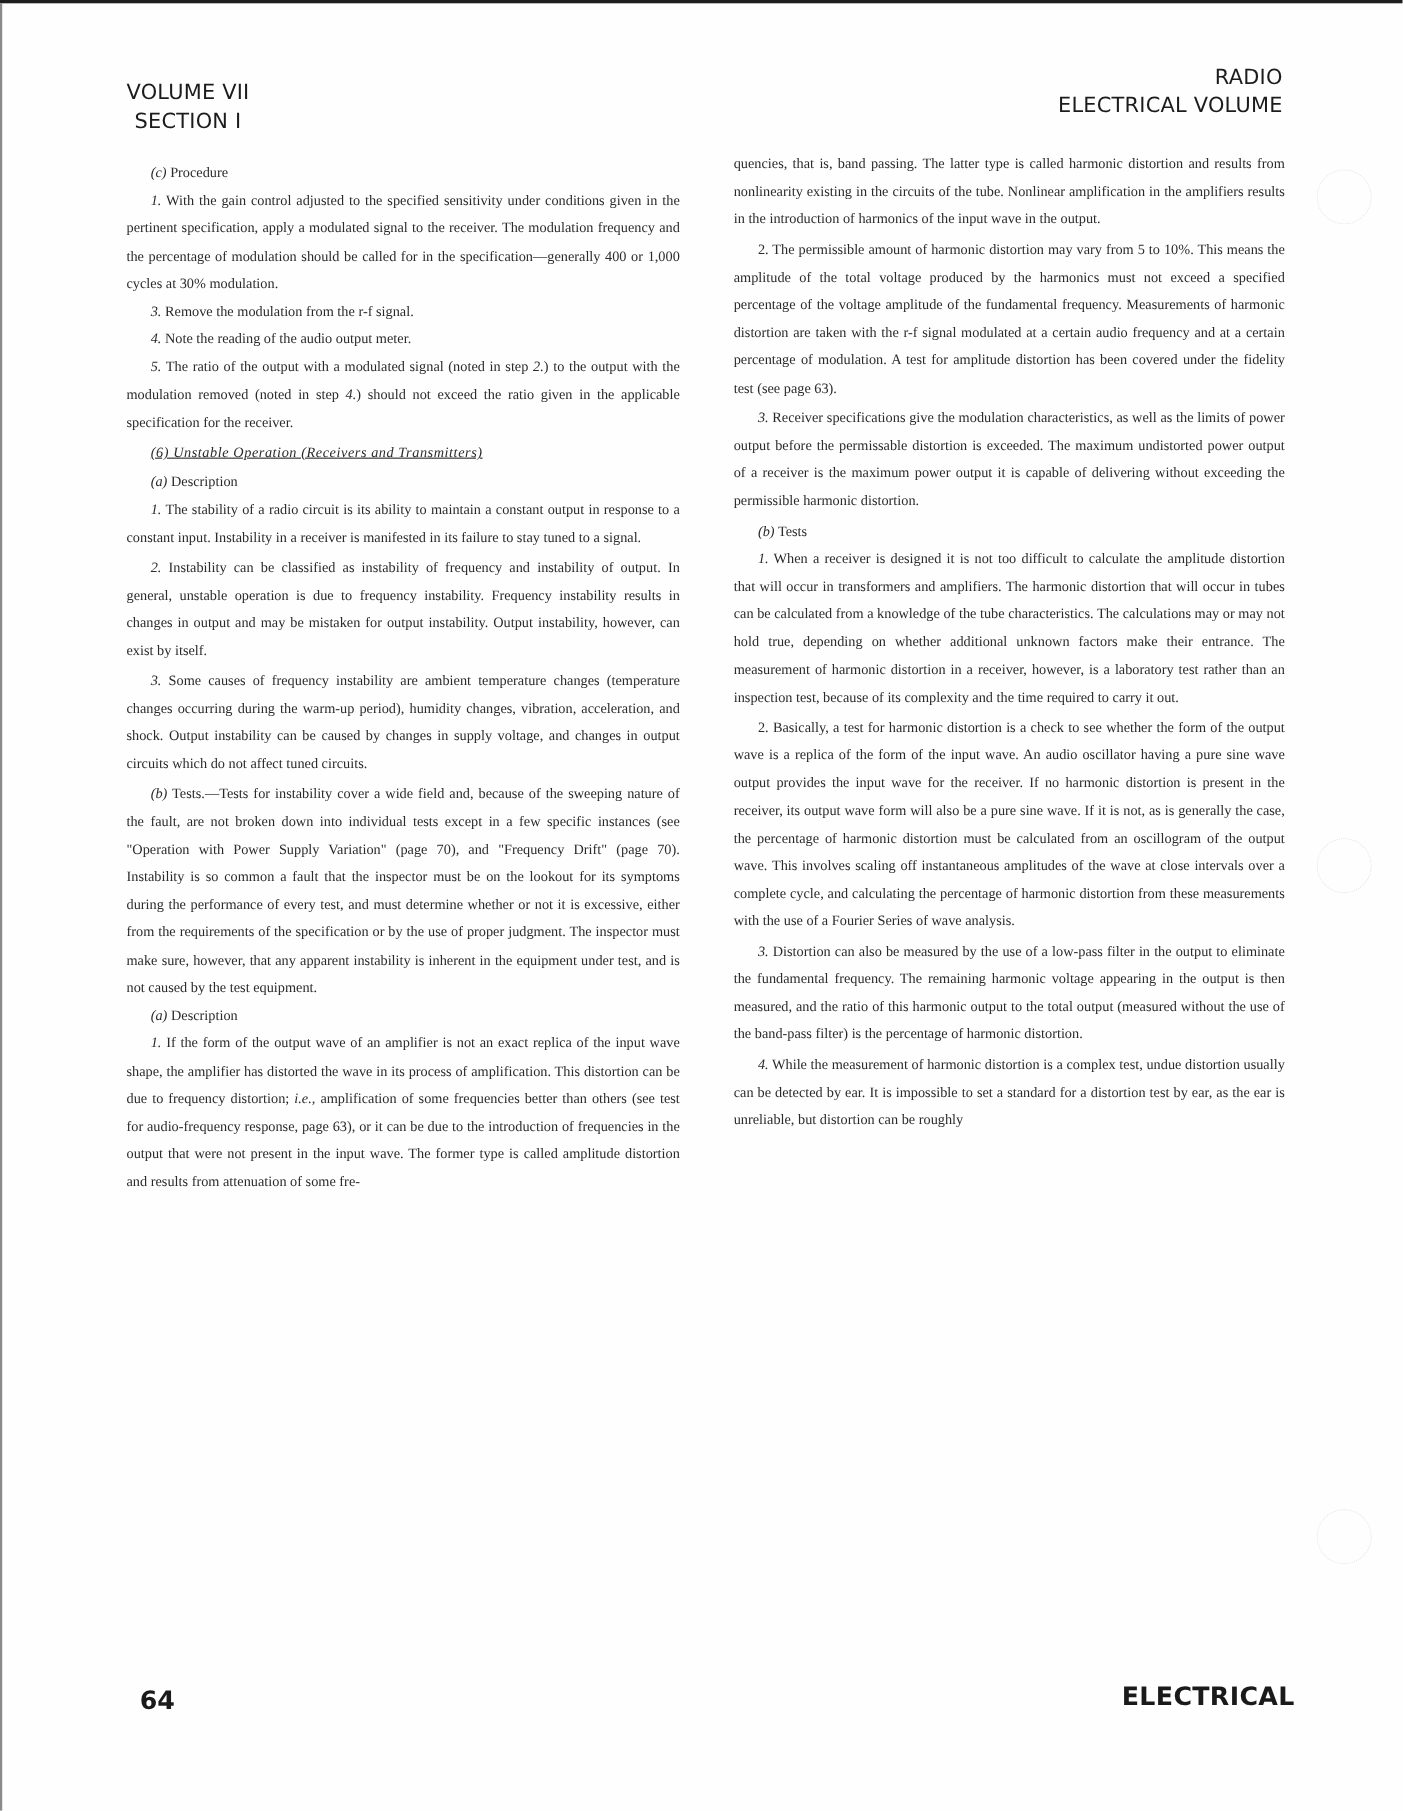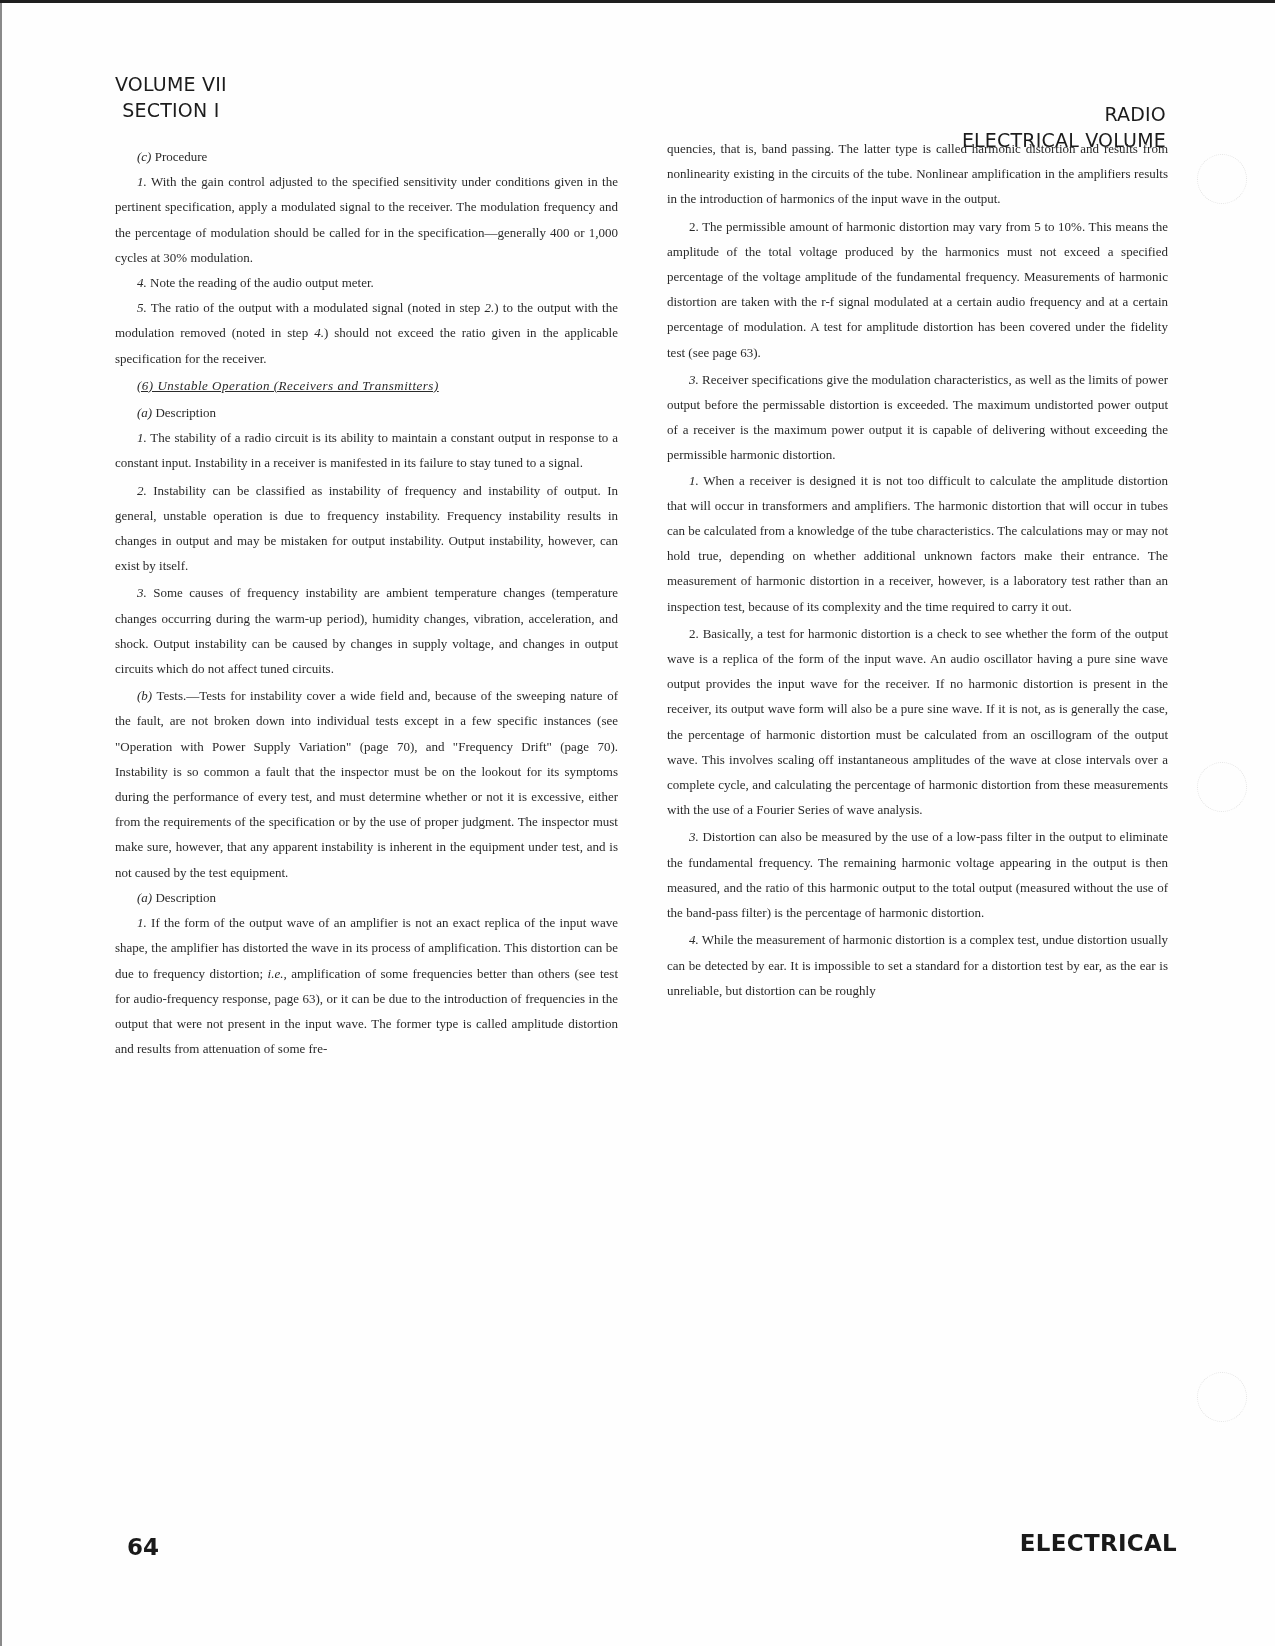--- a/index.html
+++ b/index.html
@@ -4,21 +4,21 @@
 <style>
   html, body { margin: 0; padding: 0; }
   body {
     width: 1275px; height: 1646px; background: #fefefe; position: relative; overflow: hidden;
     font-family: "Liberation Serif", "DejaVu Serif", serif; color: #2a2a2a;
   }
   .topbar { position: absolute; left: 0; top: 0; width: 1275px; height: 3px; background: #1e1e1e; }
   .leftedge { position: absolute; left: 0; top: 3px; width: 2px; height: 1643px; background: #8a8a8a; }
   .hdr { position: absolute; font-family: "DejaVu Sans", "Liberation Sans", sans-serif; font-size: 19px; line-height: 26px; color: #1c1c1c; letter-spacing: 0.2px; text-align: center; }
   .hdr-left { left: 115px; top: 71px; }
-  .hdr-right { right: 109px; top: 57px; text-align: right; margin-top: 44px; }
+  .hdr-right { right: 109px; top: 57px; text-align: right; }
   .col { position: absolute; top: 144px; font-size: 13px; line-height: 25.2px; text-align: justify; }
   .col-left { left: 115px; width: 503px; }
   .col-right { left: 667px; width: 501px; top: 136px; }
   .col p { margin: 0; }
   .ind { text-indent: 22px; }
   .num { font-style: italic; }
   .heading-it { font-style: italic; text-indent: 22px; letter-spacing: 0.5px; text-align: left; text-decoration: underline; }
   .sub { text-indent: 22px; text-align: left; }
   .sp { margin-top: 2px !important; }
   .footer { position: absolute; font-family: "DejaVu Sans", "Liberation Sans", sans-serif; font-weight: bold; font-size: 23px; color: #1a1a1a; }
@@ -41,36 +41,38 @@
   <div>SECTION I</div>
 </div>
 <div class="hdr hdr-right">
   <div>RADIO</div>
   <div>ELECTRICAL VOLUME</div>
 </div>
 
 <div class="col col-left">
   <p class="sub"><span class="num">(c)</span> <span>Procedure</span></p>
   <p class="ind"><span class="num">1.</span><span> With the gain control adjusted to the specified sensitivity under conditions given in the pertinent specification, apply a modulated signal to the receiver. The modulation frequency and the percentage of modulation should be called for in the specification—generally 400 or 1,000 cycles at 30% modulation.</span></p>
+  <p class="ind"><span class="num">3.</span><span> Remove the modulation from the r-f signal.</span></p>
   <p class="ind"><span class="num">4.</span><span> Note the reading of the audio output meter.</span></p>
   <p class="ind"><span class="num">5.</span><span> The ratio of the output with a modulated signal (noted in step </span><span class="num">2.</span><span>) to the output with the modulation removed (noted in step </span><span class="num">4.</span><span>) should not exceed the ratio given in the applicable specification for the receiver.</span></p>
   <p class="heading-it sp">(6) Unstable Operation (Receivers and Transmitters)</p>
   <p class="sub sp"><span class="num">(a)</span> <span>Description</span></p>
   <p class="ind"><span class="num">1.</span><span> The stability of a radio circuit is its ability to maintain a constant output in response to a constant input. Instability in a receiver is manifested in its failure to stay tuned to a signal.</span></p>
   <p class="ind sp"><span class="num">2.</span><span> Instability can be classified as instability of frequency and instability of output. In general, unstable operation is due to frequency instability. Frequency instability results in changes in output and may be mistaken for output instability. Output instability, however, can exist by itself.</span></p>
   <p class="ind sp"><span class="num">3.</span><span> Some causes of frequency instability are ambient temperature changes (temperature changes occurring during the warm-up period), humidity changes, vibration, acceleration, and shock. Output instability can be caused by changes in supply voltage, and changes in output circuits which do not affect tuned circuits.</span></p>
   <p class="ind sp"><span class="num">(b)</span><span> Tests.—Tests for instability cover a wide field and, because of the sweeping nature of the fault, are not broken down into individual tests except in a few specific instances (see "Operation with Power Supply Variation" (page 70), and "Frequency Drift" (page 70). Instability is so common a fault that the inspector must be on the lookout for its symptoms during the performance of every test, and must determine whether or not it is excessive, either from the requirements of the specification or by the use of proper judgment. The inspector must make sure, however, that any apparent instability is inherent in the equipment under test, and is not caused by the test equipment.</span></p>
   <p class="sub"><span class="num">(a)</span> <span>Description</span></p>
   <p class="ind"><span class="num">1.</span><span> If the form of the output wave of an amplifier is not an exact replica of the input wave shape, the amplifier has distorted the wave in its process of amplification. This distortion can be due to frequency distortion; </span><span class="num">i.e.,</span><span> amplification of some frequencies better than others (see test for audio-frequency response, page 63), or it can be due to the introduction of frequencies in the output that were not present in the input wave. The former type is called amplitude distortion and results from attenuation of some fre-</span></p>
 </div>
 
 <div class="col col-right">
   <p>quencies, that is, band passing. The latter type is called harmonic distortion and results from nonlinearity existing in the circuits of the tube. Nonlinear amplification in the amplifiers results in the introduction of harmonics of the input wave in the output.</p>
   <p class="ind sp"><span>2.</span><span> The permissible amount of harmonic distortion may vary from 5 to 10%. This means the amplitude of the total voltage produced by the harmonics must not exceed a specified percentage of the voltage amplitude of the fundamental frequency. Measurements of harmonic distortion are taken with the r-f signal modulated at a certain audio frequency and at a certain percentage of modulation. A test for amplitude distortion has been covered under the fidelity test (see page 63).</span></p>
   <p class="ind sp"><span class="num">3.</span><span> Receiver specifications give the modulation characteristics, as well as the limits of power output before the permissable distortion is exceeded. The maximum undistorted power output of a receiver is the maximum power output it is capable of delivering without exceeding the permissible harmonic distortion.</span></p>
+  <p class="sub sp"><span class="num">(b)</span> <span>Tests</span></p>
   <p class="ind"><span class="num">1.</span><span> When a receiver is designed it is not too difficult to calculate the amplitude distortion that will occur in transformers and amplifiers. The harmonic distortion that will occur in tubes can be calculated from a knowledge of the tube characteristics. The calculations may or may not hold true, depending on whether additional unknown factors make their entrance. The measurement of harmonic distortion in a receiver, however, is a laboratory test rather than an inspection test, because of its complexity and the time required to carry it out.</span></p>
   <p class="ind sp"><span>2.</span><span> Basically, a test for harmonic distortion is a check to see whether the form of the output wave is a replica of the form of the input wave. An audio oscillator having a pure sine wave output provides the input wave for the receiver. If no harmonic distortion is present in the receiver, its output wave form will also be a pure sine wave. If it is not, as is generally the case, the percentage of harmonic distortion must be calculated from an oscillogram of the output wave. This involves scaling off instantaneous amplitudes of the wave at close intervals over a complete cycle, and calculating the percentage of harmonic distortion from these measurements with the use of a Fourier Series of wave analysis.</span></p>
   <p class="ind sp"><span class="num">3.</span><span> Distortion can also be measured by the use of a low-pass filter in the output to eliminate the fundamental frequency. The remaining harmonic voltage appearing in the output is then measured, and the ratio of this harmonic output to the total output (measured without the use of the band-pass filter) is the percentage of harmonic distortion.</span></p>
   <p class="ind sp"><span class="num">4.</span><span> While the measurement of harmonic distortion is a complex test, undue distortion usually can be detected by ear. It is impossible to set a standard for a distortion test by ear, as the ear is unreliable, but distortion can be roughly</span></p>
 </div>
 
 <div class="footer pg">64</div>
 <div class="footer restricted">ELECTRICAL</div>
 
 </body></html>

